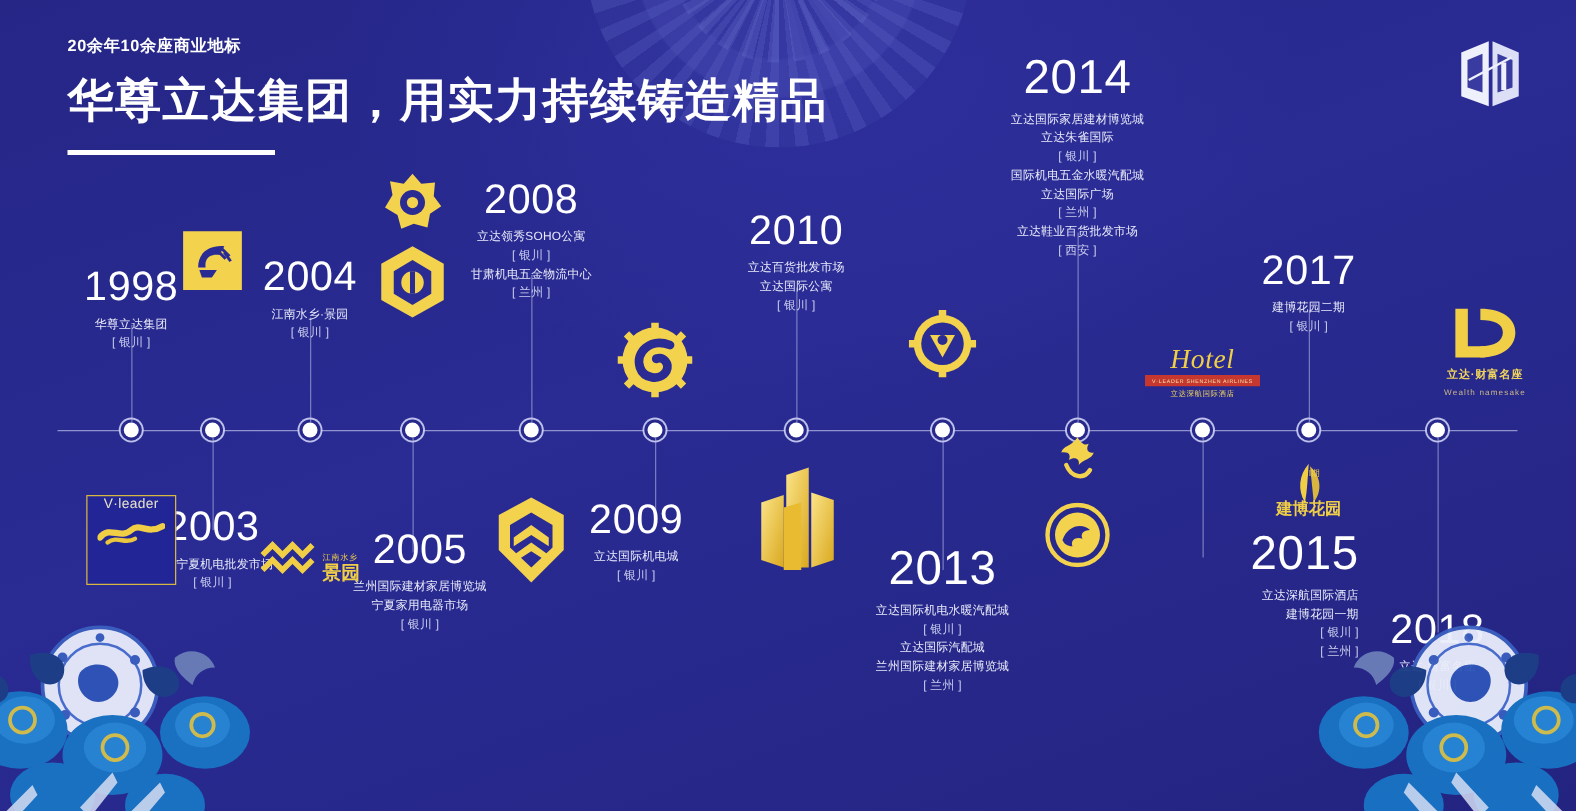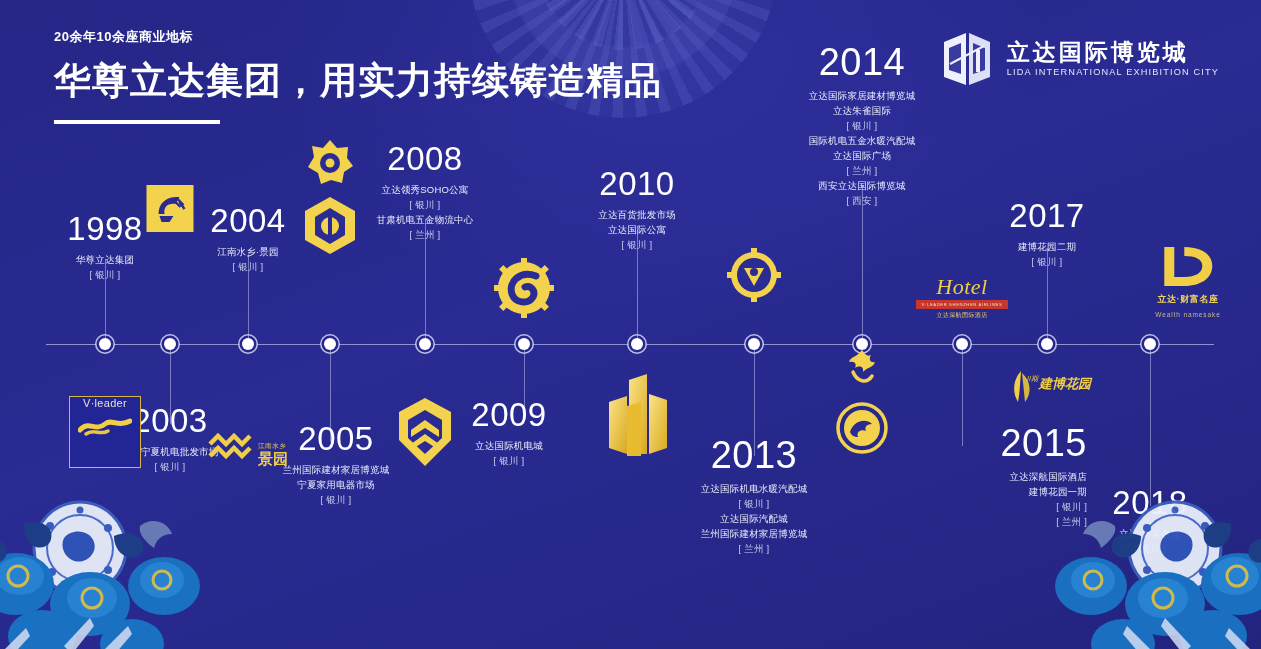--- a/index.html
+++ b/index.html
@@ -114,24 +114,20 @@
 
   <div class="brand">
     <svg class="brand-mark" viewBox="0 0 54 58">
       <path d="M4 12 L26 3 L26 55 L4 47 Z" fill="#eef0fb"></path>
       <path d="M29 3 L50 12 L50 47 L29 55 Z" fill="#dcdff5"></path>
       <path d="M9 18 L21 13 L21 44 L9 40 Z" fill="#3a3ba0"></path>
       <path d="M33 13 L45 18 L45 40 L33 44 Z" fill="#3a3ba0"></path>
       <path d="M10 34 L44 16" stroke="#eef0fb" stroke-width="2" fill="none"></path>
       <path d="M36 20 L40 20 L40 42 L36 42 Z" fill="#eef0fb"></path>
     </svg>
-    <div class="brand-text">
-      <div class="brand-cn">立达国际博览城</div>
-      <div class="brand-en">LIDA INTERNATIONAL EXHIBITION CITY</div>
-    </div>
   </div>
 
   <div class="axis"></div>
   <div id="nodes">
       <div class="node" style="left: 105px;">
         <div class="dot"></div>
         <div class="stem up" style="height: 78px;"></div>
       </div>
       <div class="node" style="left: 170px;">
         <div class="dot"></div>
@@ -227,21 +223,21 @@
         <div class="city">[ 兰州 ]</div>
       </div>
       <div class="block" style="left: 862px; top: auto; bottom: 441px;">
         <div class="year big">2014</div>
         <div class="proj">立达国际家居建材博览城</div>
         <div class="proj">立达朱雀国际</div>
         <div class="city">[ 银川 ]</div>
         <div class="proj">国际机电五金水暖汽配城</div>
         <div class="proj">立达国际广场</div>
         <div class="city">[ 兰州 ]</div>
-        <div class="proj">西安立达国际博览城</div>
+        <div class="proj">立达鞋业百货批发市场</div>
         <div class="city">[ 西安 ]</div>
       </div>
       <div class="block" style="left: 962px; top: 424px; text-align: right;">
         <div class="year big">2015</div>
         <div class="proj">立达深航国际酒店</div>
         <div class="proj">建博花园一期</div>
         <div class="city">[ 银川 ]</div>
         <div class="city">[ 兰州 ]</div>
       </div>
       <div class="block" style="left: 1047px; top: auto; bottom: 380px;">
@@ -389,21 +385,21 @@
     <div style="display:flex; flex-direction:column; align-items:center; gap:2px;">
       <div style="color:#f0cf47; font-size:22px; font-style:italic; font-family:'Liberation Serif', serif; line-height:1; letter-spacing:.5px;">Hotel</div>
       <div style="width:92px; height:9px; background:#c6372f; display:flex; align-items:center; justify-content:center;">
         <span style="color:#f3e2a6; font-size:4.2px; letter-spacing:.6px;">V·LEADER SHENZHEN AIRLINES</span>
       </div>
       <div class="hotel-cn">立达深航国际酒店</div>
     </div>
   </div>
 
   <div class="emb" style="left:1047px; top:370px;">
-    <div style="display:flex; align-items:center;font-style:italic;">
+    <div style="display:flex; flex-direction:column; align-items:center;">
       <svg width="36" height="34" viewBox="0 0 36 34">
         <path d="M18 1 C10 10 9 22 15 32 C17 22 17 12 18 1 Z" fill="#f0cf47"></path>
         <path d="M19 3 C28 11 29 23 22 32 C21 22 20 12 19 3 Z" fill="#d9b63f"></path>
       </svg>
       <div style="display:flex; align-items:center; gap:3px; margin-top:-6px;">
         <span style="color:#f0cf47; font-size:13px; font-weight:700; font-family:'Liberation Serif', serif;">建博花园</span>
       </div>
       <div style="position:absolute; top:4px; left:24px; color:#f0cf47; font-size:7px;">II期</div>
     </div>
   </div>

